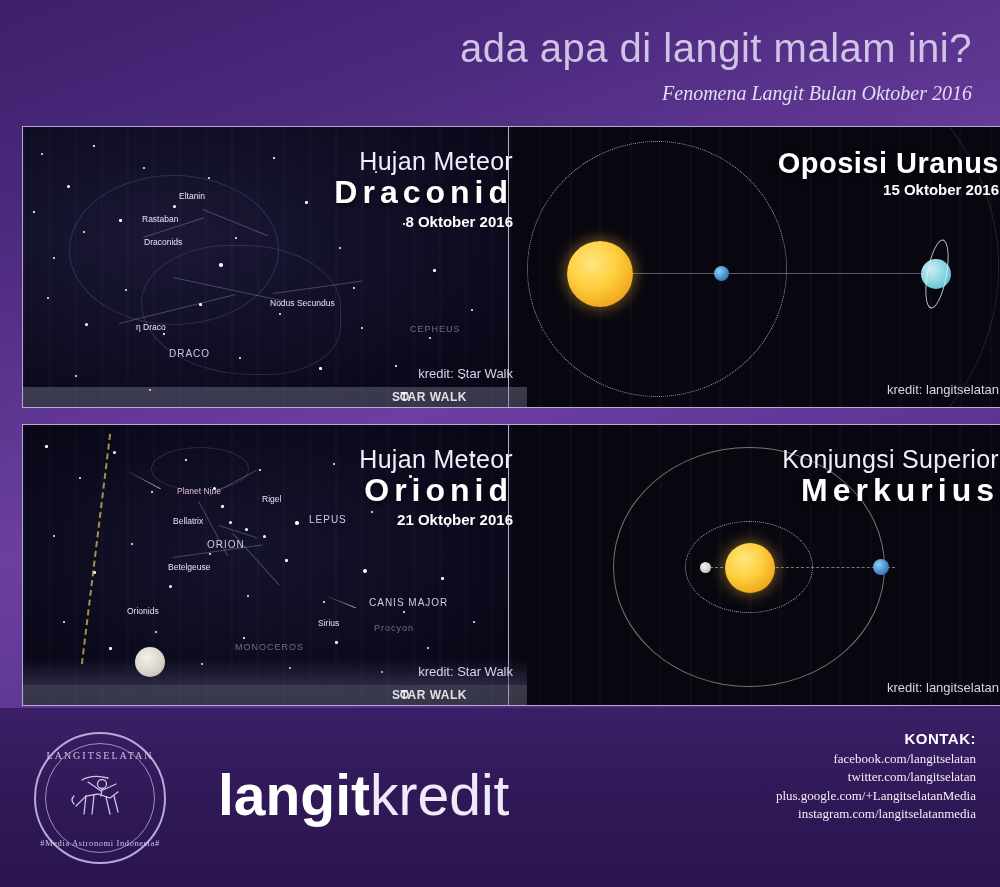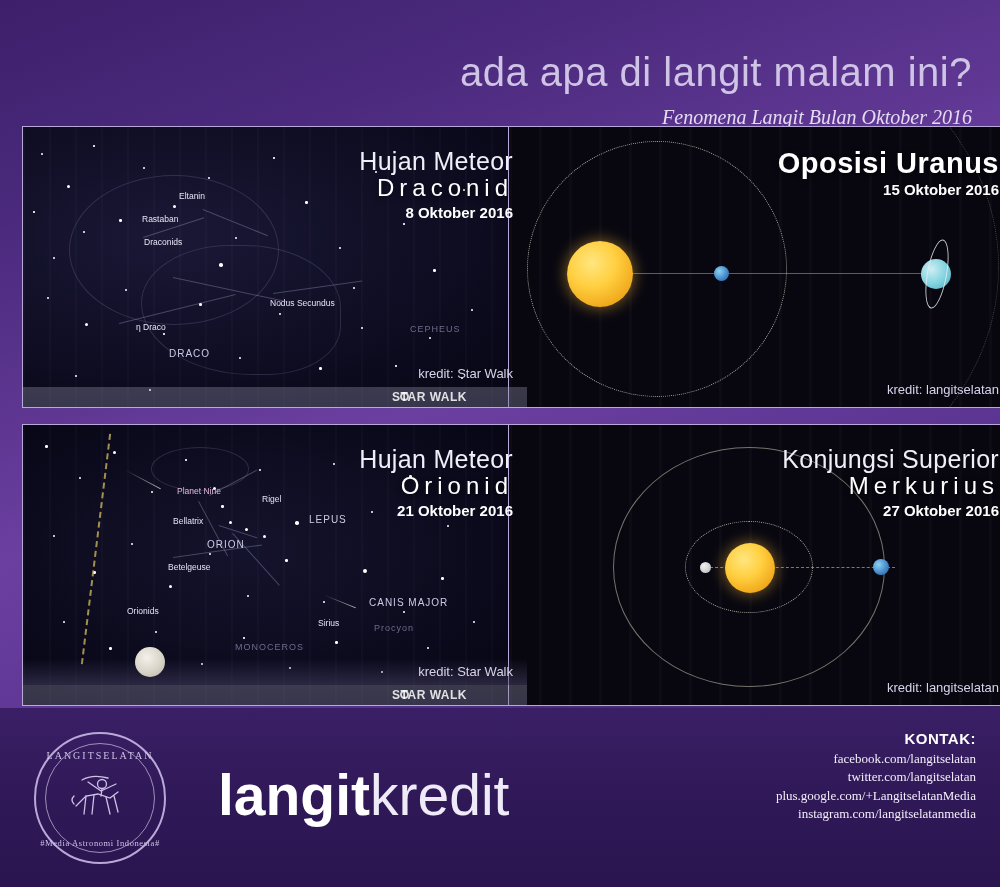--- a/index.html
+++ b/index.html
@@ -14,21 +14,20 @@
   }
   .poster {
     position: absolute; inset: 0;
     padding: 0;
   }
 
   
   .header {
     height: 122px;
     position: relative;
-    margin-top: 24px;
   }
   .title-main {
     position: absolute;
     right: 28px; top: 26px;
     font-size: 40px;
     font-weight: 300;
     color: #cfc4e6;
     letter-spacing: 0.5px;
     white-space: nowrap;
   }
@@ -82,21 +81,21 @@
     right: 14px; top: 20px;
     text-align: right;
     line-height: 1.12;
     z-index: 6;
   }
   .p-kicker {
     font-size: 25px; font-weight: 300; color: #f0eef8;
     letter-spacing: 0.3px;
   }
   .p-title {
-    font-size: 24px; font-weight: 400; color: #ffffff;
+    font-size: 32px; font-weight: 700; color: #ffffff;
     letter-spacing: 4px;
     text-shadow: 0 2px 5px rgba(0,0,0,.6);
   }
   .p-title.wide { letter-spacing: 5px; }
   .p-date {
     font-size: 15px; font-weight: 700; color: #ffffff;
     margin-top: 3px;
   }
   .p-credit {
     position: absolute;
@@ -460,21 +459,20 @@
 
       <div class="dashline" style="left:196px;top:142px;width:190px;"></div>
 
       <div class="sun" style="left:216px;top:118px;width:50px;height:50px;"></div>
       <div class="planet mercury" style="left:191px;top:137px;width:11px;height:11px;"></div>
       <div class="planet earth" style="left:364px;top:134px;width:16px;height:16px;"></div>
 
       <div class="p-label">
         <div class="p-kicker">Konjungsi Superior</div>
         <div class="p-title wide">Merkurius</div>
-        <div class="p-date">27 Oktober 2016</div>
       </div>
       <div class="p-credit low">kredit: langitselatan</div>
     </div>
 
   </div>
 
   <div class="footer">
 
     <div class="logo-seal">
       <div class="inner"></div>

